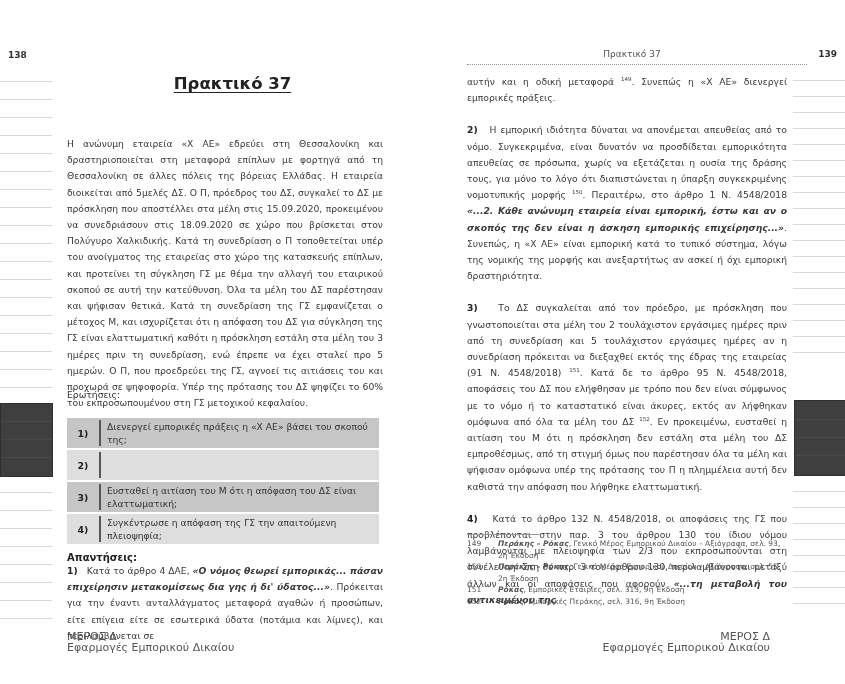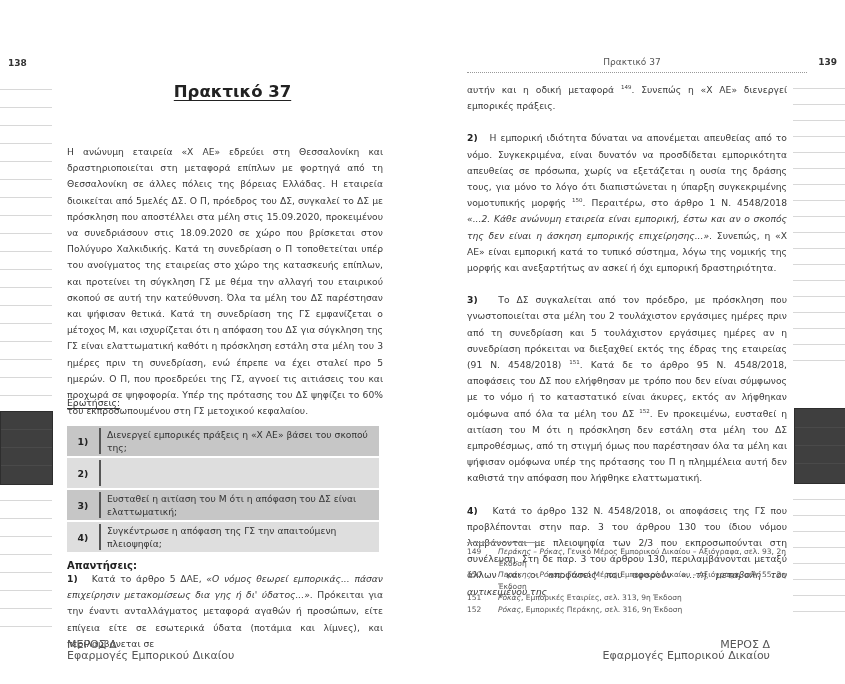--- a/index.html
+++ b/index.html
@@ -1,21 +1,21 @@
 <!DOCTYPE html>
 <html><head>
 <meta charset="utf-8">
 <style>
   html, body { margin:0; padding:0; }
   body {
     width:845px; height:684px; background:#ffffff; position:relative; overflow:hidden;
     font-family:"DejaVu Sans", sans-serif; color:#333333;
   }
   .spread { position:absolute; inset:0; }
-  .page { position:absolute; top:16px; height:652px; }
+  .page { position:absolute; top:8px; height:652px; }
   .page-left { left:0; width:422px; }
   .page-right { left:422px; width:423px; }
 
   .pnum { position:absolute; font-size:9px; font-weight:bold; color:#333; }
   .pnum-left { left:8px; top:42px; }
   .pnum-right { right:8px; top:41px; }
 
   .margin-lines { position:absolute; }
   .margin-lines .ml { position:absolute; height:1px; background:#d8d8d8; }
   .tab { position:absolute; background:#3f3f3f; border:1px solid #2e2e2e; }
@@ -32,39 +32,39 @@
   }
   .body-text {
     position:absolute; font-size:9.2px; line-height:16.2px; color:#3a3a3a;
     text-align:justify;
   }
   .body-text p { margin:0; }
   .left-body { left:67px; width:316px; top:128px; }
 
   .questions-label {
     position:absolute; left:67px; top:381px; font-size:9.2px; color:#333;
-    text-decoration:underline; text-underline-offset:2px;
+    text-underline-offset:2px;
   }
   .qtable { position:absolute; left:67px; top:410px; width:312px; }
   .qrow { display:flex; align-items:stretch; height:30px; margin-bottom:2px; }
   .qrow.dark { background:#c6c6c6; }
   .qrow.light { background:#dedede; }
   .qnum {
     width:32px; display:flex; align-items:center; justify-content:center;
     font-size:9.4px; font-weight:bold; color:#222; border-right:2px solid #555;
     margin:2px 0;
   }
   .qtext { flex:1; padding:2px 6px; font-size:9.2px; line-height:13px; color:#333; }
 
   .answers-label {
     position:absolute; left:67px; top:544px; font-size:10px; font-weight:bold; color:#222;
   }
   .left-answer { left:67px; width:316px; top:555px; }
   .b { font-weight:bold; color:#222; }
-  .bi { font-weight:normal; font-style:italic; }
+  .bi { font-weight:bold; font-style:italic; }
 
   .footer { position:absolute; font-size:11px; line-height:11px; color:#555; }
   .footer-left { left:67px; top:623px; }
   .footer-right { right:75px; top:623px; text-align:right; }
 
   .running-head {
     position:absolute; left:45px; width:330px; top:41px; text-align:center;
     font-size:9px; color:#555;
   }
   .head-rule {
@@ -145,21 +145,21 @@
       </div>
       <div class="qrow light">
         <div class="qnum">4)</div>
         <div class="qtext">Συγκέντρωσε η απόφαση της ΓΣ την απαιτούμενη πλειοψηφία;</div>
       </div>
     </div>
 
     <div class="answers-label">Απαντήσεις:</div>
 
     <div class="body-text left-answer">
-      <p><span class="b">1)</span>&nbsp;&nbsp; <span>Κατά το άρθρο 5 ΔΑΕ, </span><span class="bi">«Ο νόμος θεωρεί εμπορικάς... πάσαν επιχείρησιν μετακομίσεως δια γης ή δι' ύδατος...»</span><span>. Πρόκειται για την έναντι ανταλλάγματος μεταφορά αγαθών ή προσώπων, είτε επίγεια είτε σε εσωτερικά ύδατα (ποτάμια και λίμνες), και περιλαμβάνεται σε</span></p>
+      <p><span class="b">1)</span>&nbsp;&nbsp; <span>Κατά το άρθρο 4 ΔΑΕ, </span><span class="bi">«Ο νόμος θεωρεί εμπορικάς... πάσαν επιχείρησιν μετακομίσεως δια γης ή δι' ύδατος...»</span><span>. Πρόκειται για την έναντι ανταλλάγματος μεταφορά αγαθών ή προσώπων, είτε επίγεια είτε σε εσωτερικά ύδατα (ποτάμια και λίμνες), και περιλαμβάνεται σε</span></p>
     </div>
 
     <div class="footer footer-left">
       <div>ΜΕΡΟΣ Δ</div>
       <div>Εφαρμογές Εμπορικού Δικαίου</div>
     </div>
   </div>
 
   <div class="page page-right">
     <div class="running-head">Πρακτικό 37</div>

